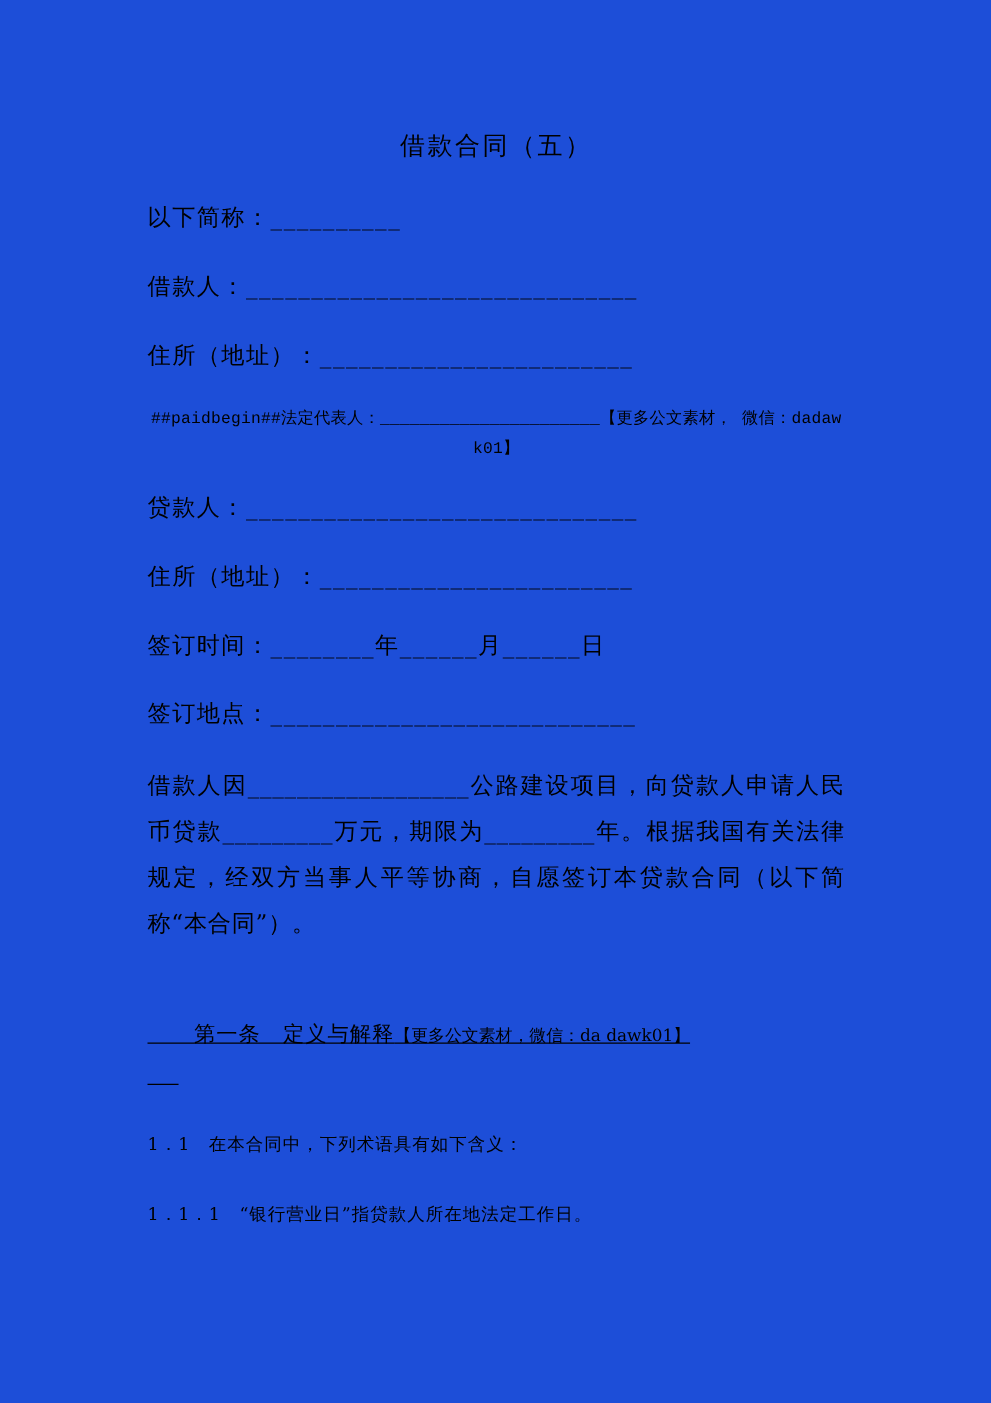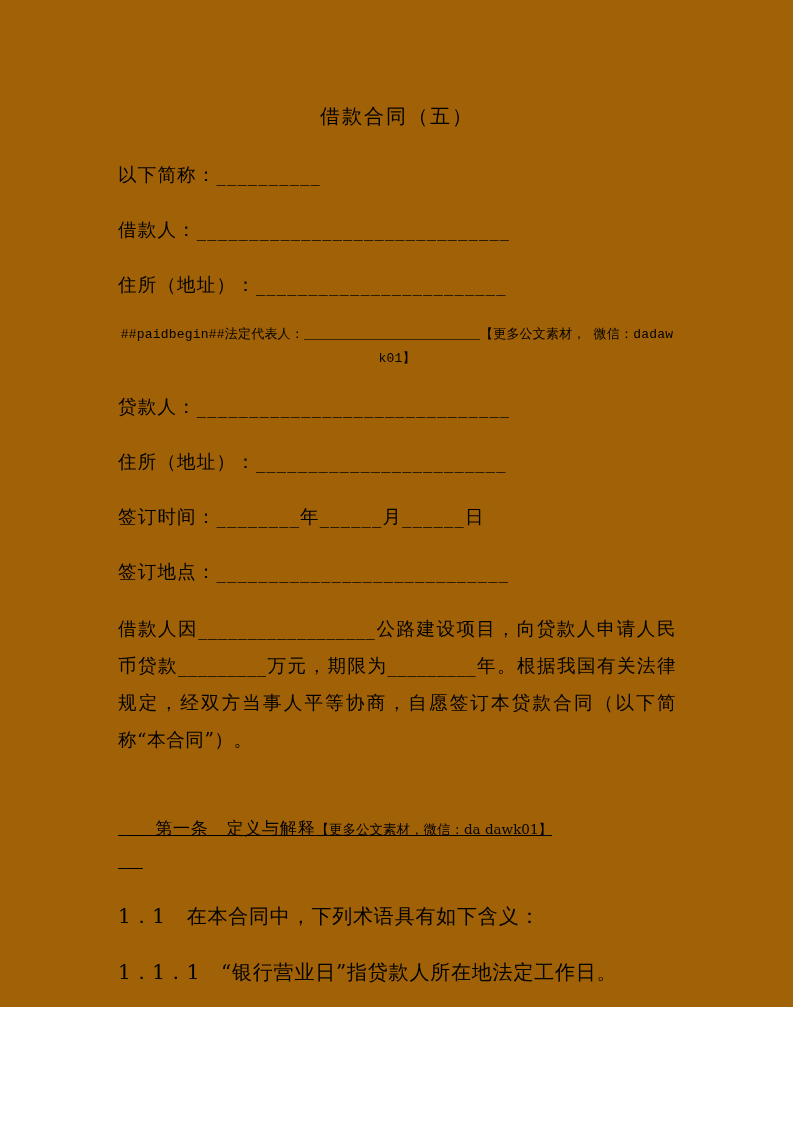--- a/index.html
+++ b/index.html
@@ -13,22 +13,22 @@
     font-family: "DejaVu Serif", "Liberation Serif", serif;
     color: #000000;
     position: relative;
     overflow: hidden;
   }
   .page {
     position: absolute;
     top: 0;
     left: 0;
     width: 793px;
-    height: 1007px;
-    background: #a16207;
+    height: 1122px;
+    background: #1d4ed8;
   }
   .content {
     position: absolute;
     left: 118px;
     top: 96px;
     width: 558px;
   }
   .doc-title {
     text-align: center;
     font-size: 20px;
@@ -73,21 +73,21 @@
     margin: 0 0 22px 0;
     white-space: pre-wrap;
     word-break: break-all;
     text-decoration: underline;
   }
   .clause-head .annot {
     font-size: 13.5px;
     letter-spacing: 0;
   }
   .clause-line {
-    font-size: 20px;
+    font-size: 14px;
     line-height: 34px;
     letter-spacing: 0.8px;
     margin: 0 0 22px 0;
     white-space: pre-wrap;
     word-break: break-all;
   }
 </style>
 </head>
 <body>
 

